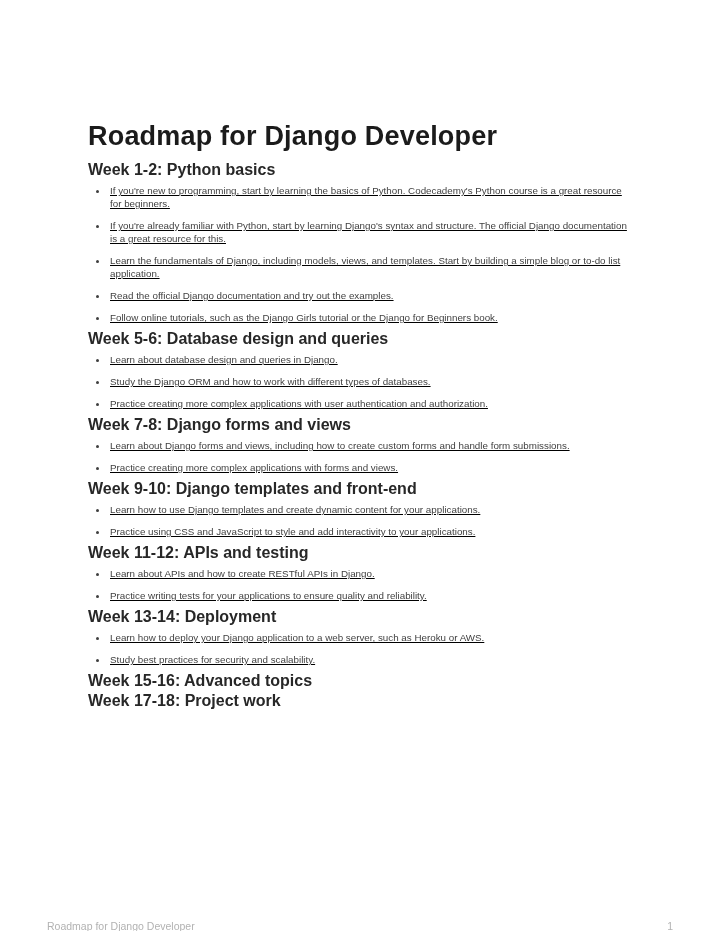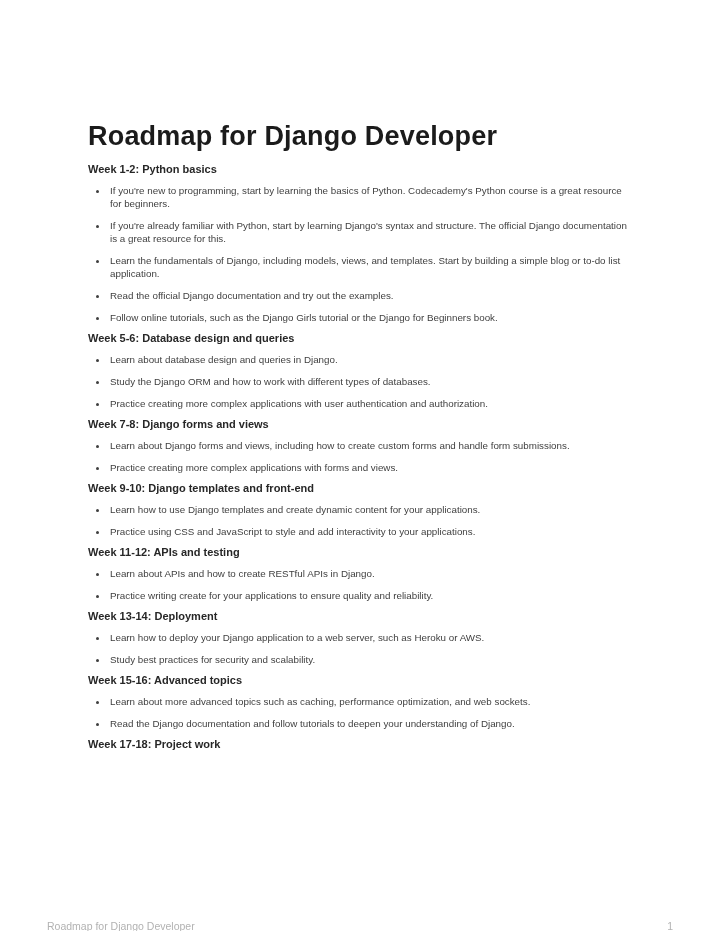--- a/index.html
+++ b/index.html
@@ -25,30 +25,31 @@
   }
   .doc-title {
     font-size: 27px;
     line-height: 28px;
     font-weight: bold;
     color: #1b1b1b;
     letter-spacing: 0.2px;
     margin: 0 0 14px 0;
   }
   .section-heading {
-    font-size: 11px;
+    font-size: 16px;
     line-height: 11px;
     font-weight: bold;
     color: #272727;
     margin: 4px 0 9px 0;
   }
   .bullet-list {
     list-style: disc outside;
     margin: 0;
     padding: 0 0 0 20px;
+    text-decoration: underline;
   }
   .bullet-list li {
     font-size: 9.8px;
     line-height: 13px;
     color: #3f3f3f;
     margin: 0 0 9px 0;
     padding-left: 2px;
   }
   .bullet-list li::marker {
     color: #3f3f3f;
@@ -96,32 +97,28 @@
           <li>Practice creating more complex applications with forms and views.</li>
         </ul>
         <div class="section-heading">Week 9-10: Django templates and front-end</div>
         <ul class="bullet-list">
           <li>Learn how to use Django templates and create dynamic content for your applications.</li>
           <li>Practice using CSS and JavaScript to style and add interactivity to your applications.</li>
         </ul>
         <div class="section-heading">Week 11-12: APIs and testing</div>
         <ul class="bullet-list">
           <li>Learn about APIs and how to create RESTful APIs in Django.</li>
-          <li>Practice writing create for your applications to ensure quality and reliability.</li>
+          <li>Practice writing tests for your applications to ensure quality and reliability.</li>
         </ul>
         <div class="section-heading">Week 13-14: Deployment</div>
         <ul class="bullet-list">
           <li>Learn how to deploy your Django application to a web server, such as Heroku or AWS.</li>
           <li>Study best practices for security and scalability.</li>
         </ul>
         <div class="section-heading">Week 15-16: Advanced topics</div>
-        <ul class="bullet-list">
-          <li>Learn about more advanced topics such as caching, performance optimization, and web sockets.</li>
-          <li>Read the Django documentation and follow tutorials to deepen your understanding of Django.</li>
-        </ul>
         <div class="section-heading">Week 17-18: Project work</div>
       </div>
   </div>
   <div class="footer">
     <span>Roadmap for Django Developer</span>
     <span>1</span>
   </div>
 </div>
 
 </body></html>

